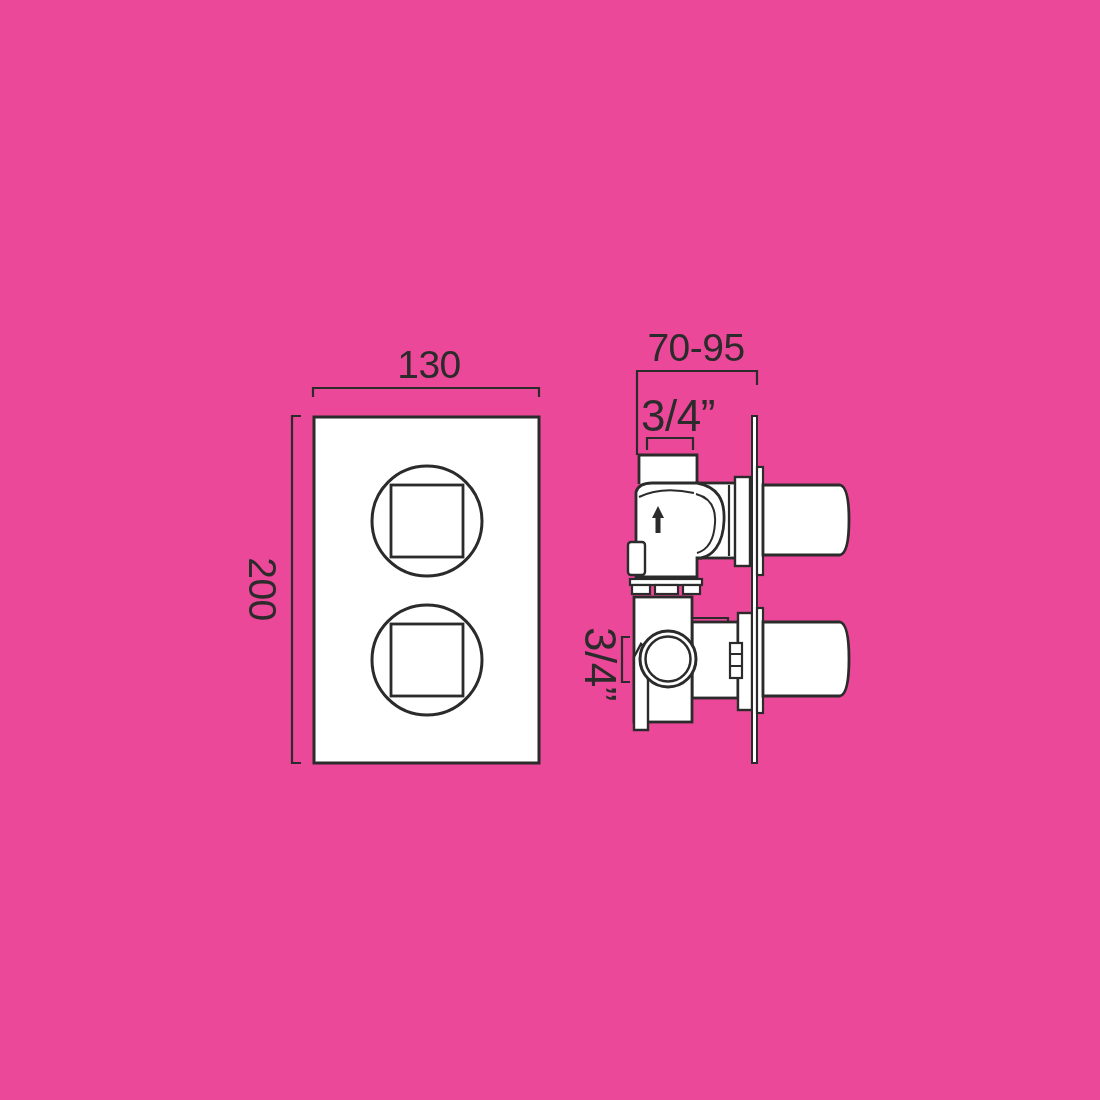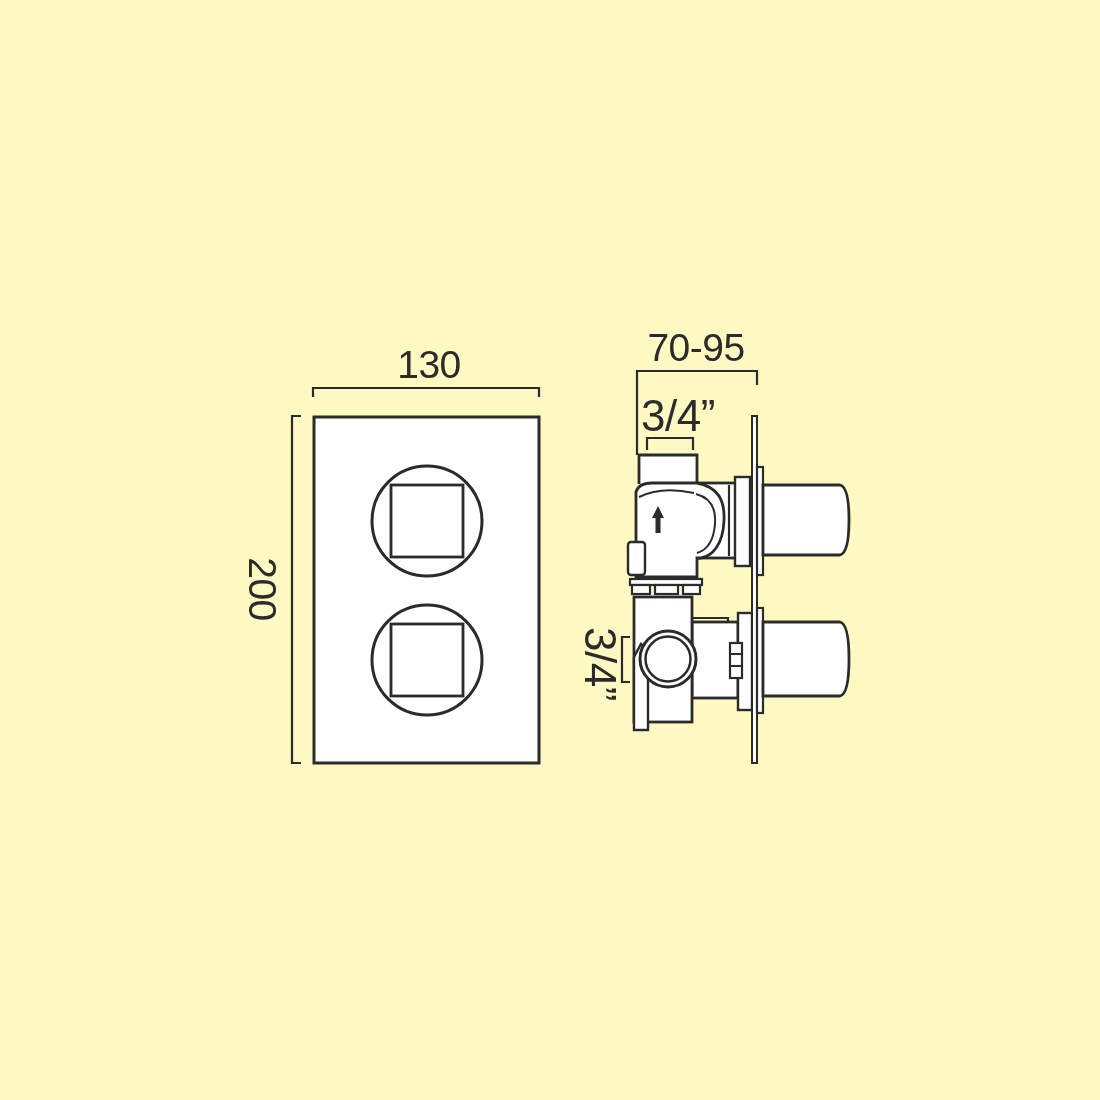--- a/index.html
+++ b/index.html
@@ -4,21 +4,21 @@
 <style>
   html, body {
     margin: 0;
     padding: 0;
     background: #ffffff;
   }
   .canvas {
     position: relative;
     width: 1100px;
     height: 1100px;
-    background: #fef9c3;
+    background: #ec4899;
     overflow: hidden;
   }
   svg { display: block; }
   .ln   { stroke: #2b2b2b; fill: none; }
   .ln-w { stroke: #2b2b2b; fill: #ffffff; }
   .dim  { stroke: #2b2b2b; fill: none; stroke-width: 2.2; }
   .dim-text {
     font-family: "Liberation Sans", sans-serif;
     font-size: 39px;
     letter-spacing: -0.5px;

